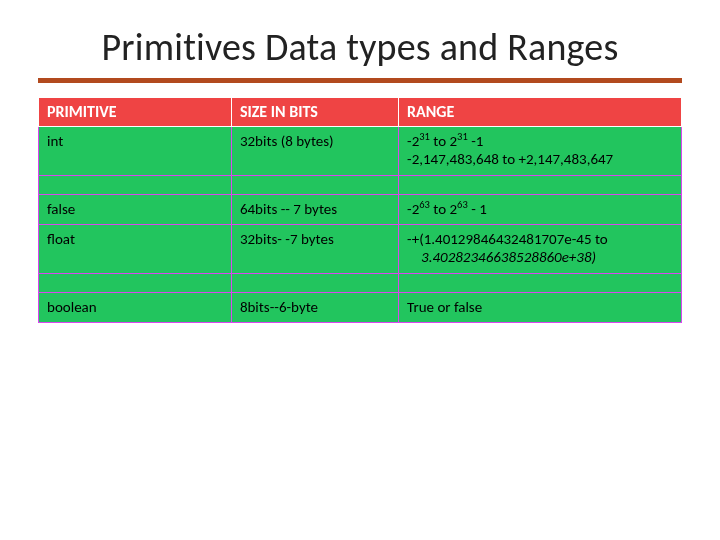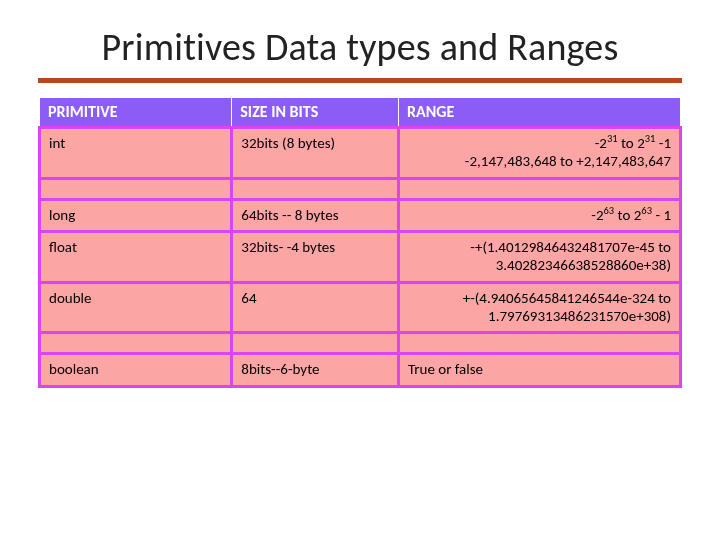--- a/index.html
+++ b/index.html
@@ -33,48 +33,48 @@
   }
   table {
     width: 100%;
     border-collapse: collapse;
     table-layout: fixed;
   }
   col.c1 { width: 30%; }
   col.c2 { width: 26%; }
   col.c3 { width: 44%; }
   th {
-    background: #8b5cf6;
+    background: #ef4444;
     color: #fff;
     font-weight: 700;
     text-align: left;
     font-size: 16px;
     padding: 4px 8px 5px 8px;
     border: 1px solid #fff;
   }
   td {
-    background: #fca5a5;
+    background: #22c55e;
     font-size: 15px;
     padding: 5px 8px 6px 8px;
-    border: 3px solid #d946ef;
+    border: 1px solid #d946ef;
     vertical-align: top;
     line-height: 1.22;
   }
   td.range {
     white-space: normal;
-    text-align: right;
   }
   .sup {
     font-size: 0.7em;
     vertical-align: super;
     line-height: 0;
   }
   .indent {
     display: block;
     padding-left: 14px;
+    font-style: italic;
   }
   tr.spacer td {
     padding-top: 3px;
     padding-bottom: 3px;
     font-size: 10px;
   }
 </style>
 </head>
 <body>
 
@@ -105,44 +105,36 @@
           <span>-2,147,483,648  to +2,147,483,647</span>
         </td>
       </tr>
       <tr class="spacer">
         <td>&nbsp;</td>
           <td>&nbsp;</td>
           <td>&nbsp;</td>
       </tr>
 
       <tr>
-        <td>long</td>
-        <td>64bits  -- 8 bytes</td>
+        <td>false</td>
+        <td>64bits  -- 7 bytes</td>
         <td class="range">
           <span>-2</span><span class="sup">63</span><span> to 2</span><span class="sup">63</span><span> -  1</span>
         </td>
       </tr>
 
       <tr>
         <td>float</td>
-        <td>32bits- -4 bytes</td>
+        <td>32bits- -7 bytes</td>
         <td class="range">
           <span>-+(1.40129846432481707e-45 to</span>
           <span class="indent">3.40282346638528860e+38)</span>
         </td>
       </tr>
 
-      <tr>
-        <td>double</td>
-        <td>64</td>
-        <td class="range">
-          <span>+-(4.94065645841246544e-324 to</span>
-          <span class="indent">1.79769313486231570e+308)</span>
-        </td>
-      </tr>
 
 
       <tr class="spacer">
         <td>&nbsp;</td>
           <td>&nbsp;</td>
           <td>&nbsp;</td>
       </tr>
 
       <tr>
         <td>boolean</td>

